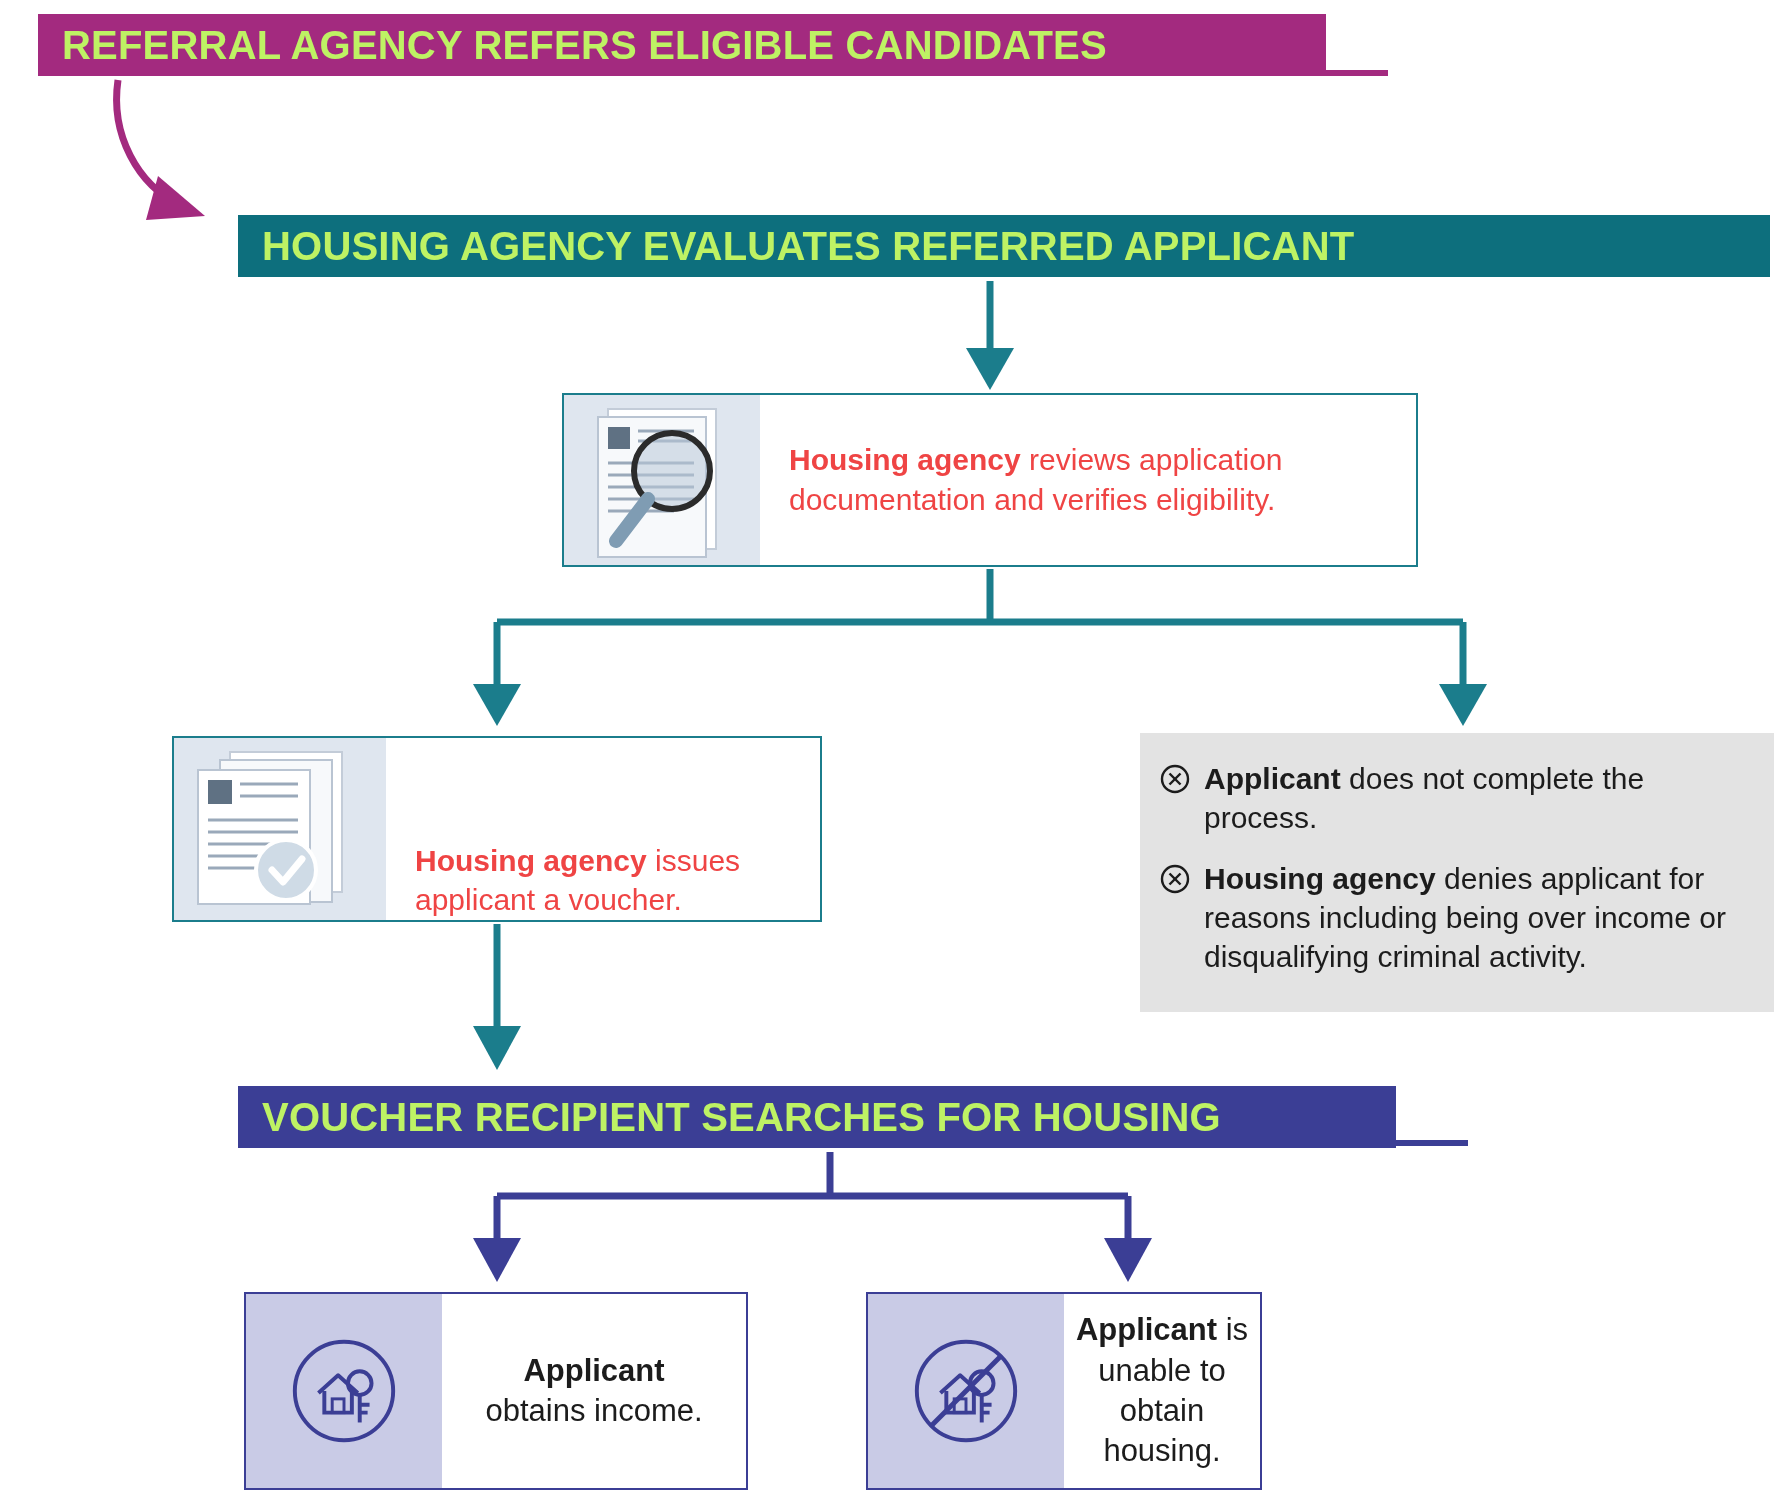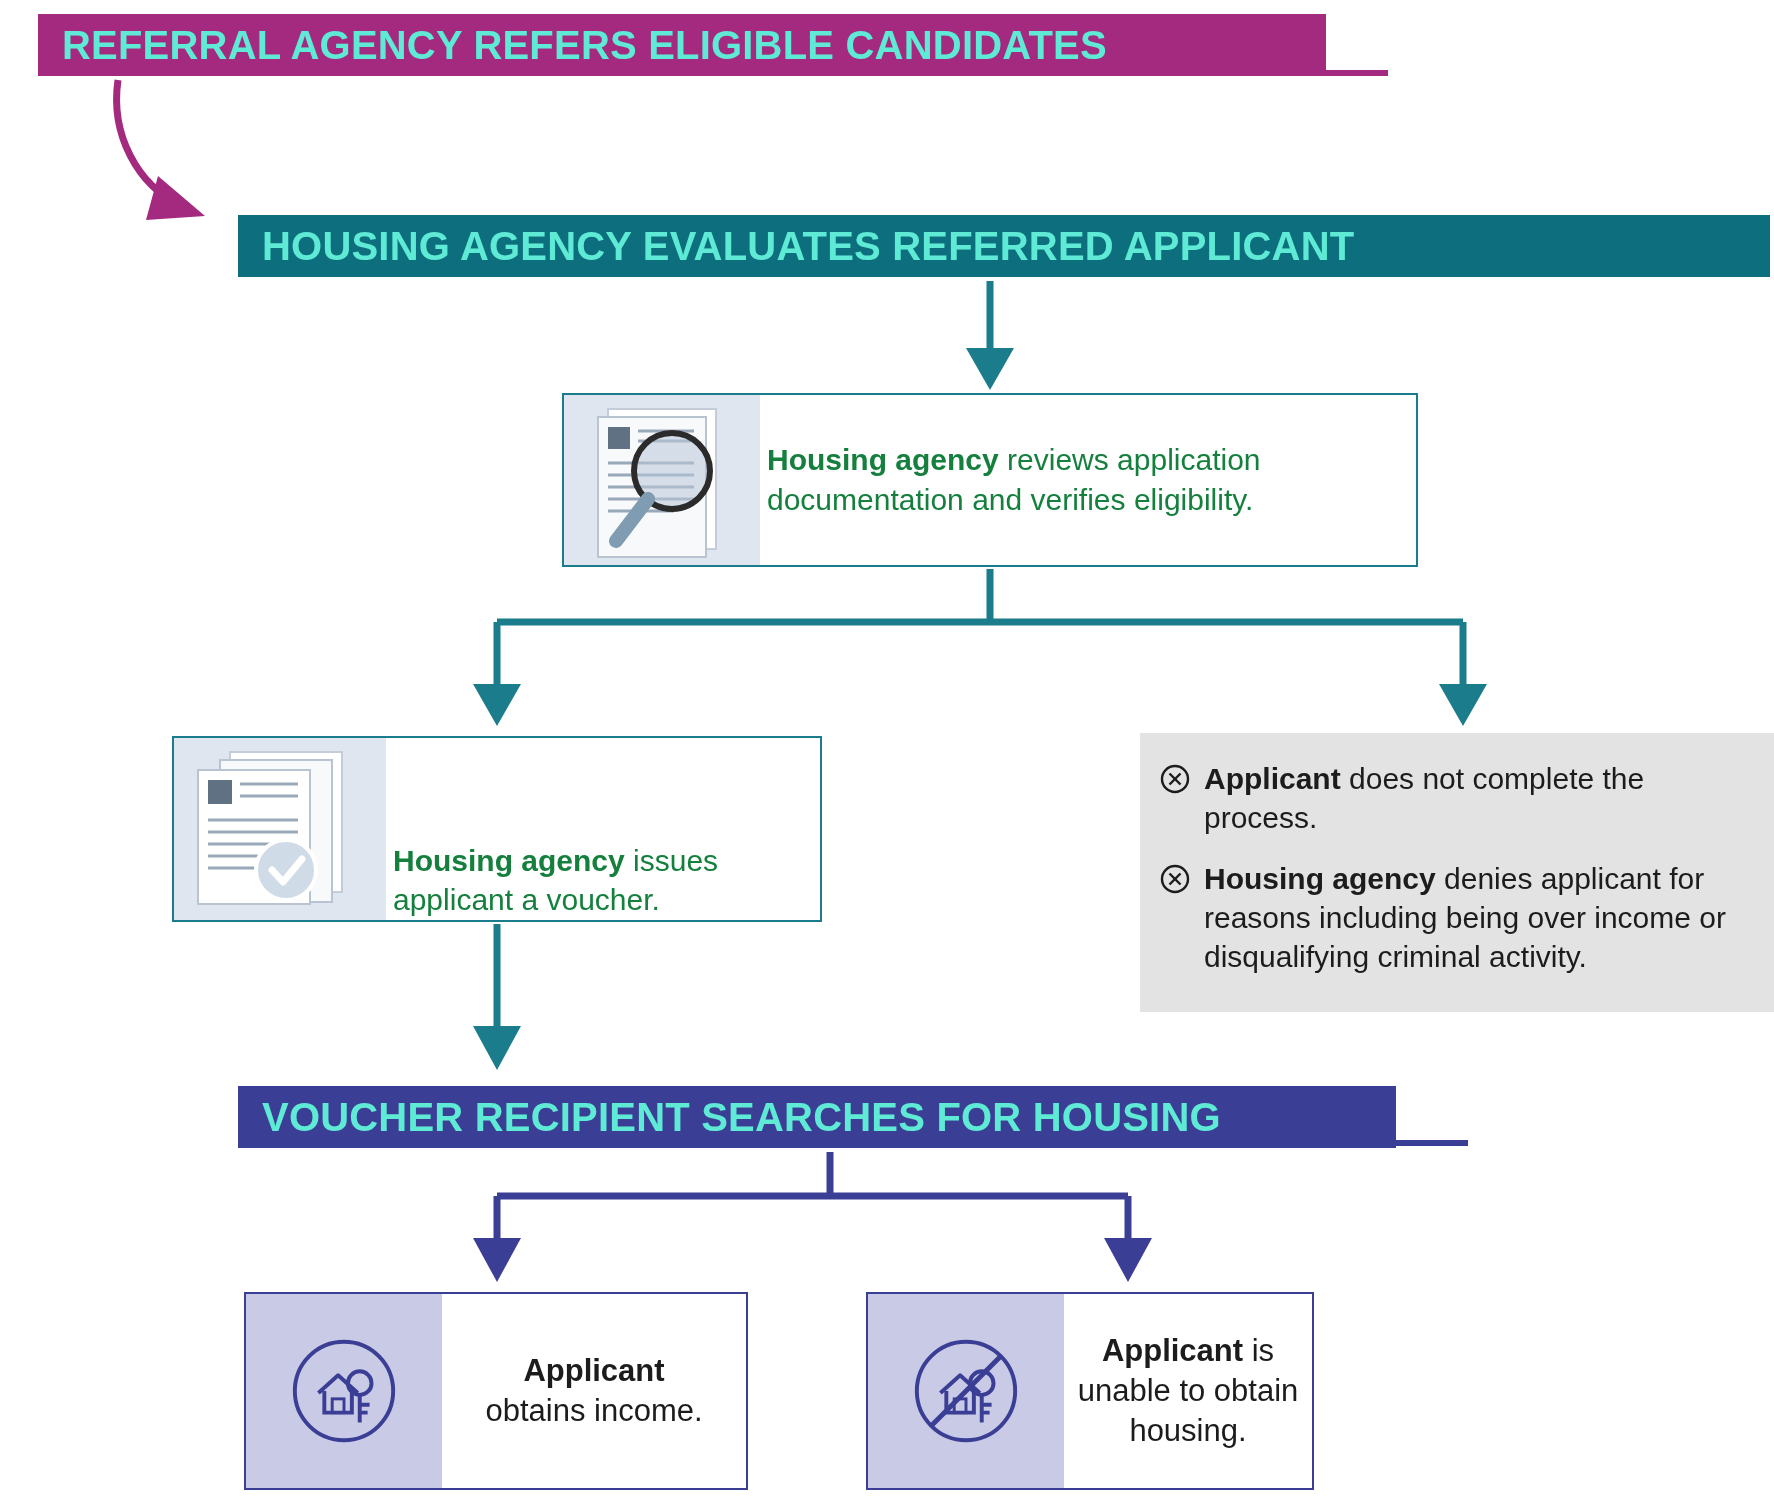--- a/index.html
+++ b/index.html
@@ -19,21 +19,21 @@
     left: 0; top: 0;
     width: 1774px;
     height: 1501px;
   }
   
   .banner {
     position: absolute;
     display: flex;
     align-items: center;
     box-sizing: border-box;
-    color: #5eead4;
+    color: #bef264;
     font-weight: bold;
     letter-spacing: 0.2px;
   }
   .banner-text {
     white-space: nowrap;
   }
   .banner-rule {
     position: absolute;
     height: 6px;
   }
@@ -99,22 +99,22 @@
   .thumb {
     flex: 0 0 auto;
     position: relative;
     background: #dfe6ef;
     height: 100%;
     box-sizing: border-box;
   }
   .box-copy {
     font-size: 30px;
     line-height: 1.32;
-    color: #15803d;
-    padding: 0 7px;
+    color: #ef4444;
+    padding: 0 29px;
   }
   .box-copy b { font-weight: bold; }
 
   
   #box-review {
     left: 562px;
     top: 393px;
     width: 856px;
     height: 174px;
   }
@@ -158,21 +158,21 @@
   
   #box-obtains {
     left: 244px;
     top: 1292px;
     width: 504px;
     height: 198px;
   }
   #box-unable {
     left: 866px;
     top: 1292px;
-    width: 448px;
+    width: 396px;
     height: 198px;
   }
   #box-obtains .thumb, #box-unable .thumb {
     width: 196px;
     background: #c9cbe6;
     display: flex;
     align-items: center;
     justify-content: center;
   }
   .outcome-copy {

